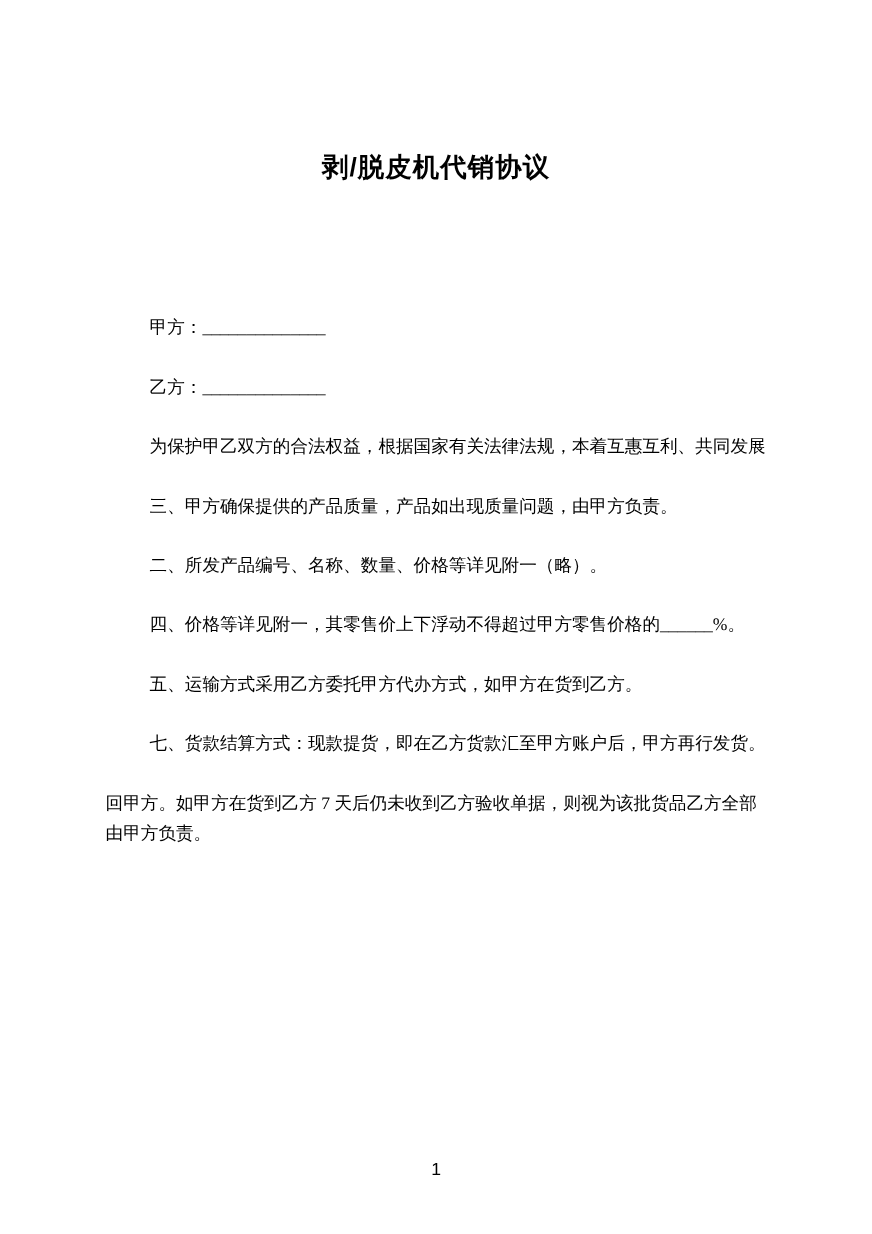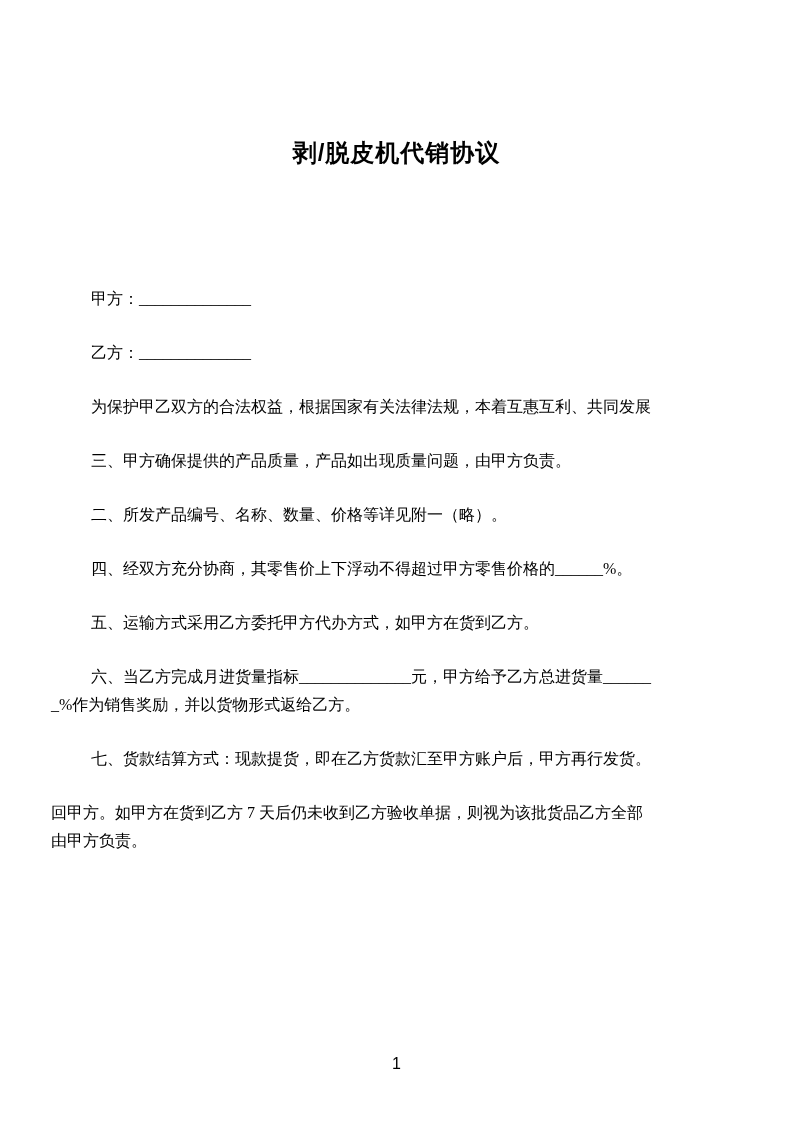--- a/index.html
+++ b/index.html
@@ -8,21 +8,21 @@
     background: #ffffff;
   }
   .page {
     position: relative;
     width: 793px;
     height: 1122px;
     background: #ffffff;
     color: #000000;
     font-family: "Liberation Sans", "DejaVu Sans", sans-serif;
     box-sizing: border-box;
-    padding: 0 51px;
+    padding: 0 96px;
     overflow: hidden;
   }
   .title {
     margin: 139px 0 118px 0;
     font-size: 24px;
     line-height: 28px;
     font-weight: bold;
     text-align: center;
     letter-spacing: 1px;
   }
@@ -70,31 +70,27 @@
 
   <div class="para">
     <div class="ln ind">三、甲方确保提供的产品质量，产品如出现质量问题，由甲方负责。</div>
   </div>
 
   <div class="para">
     <div class="ln ind">二、所发产品编号、名称、数量、价格等详见附一（略）。</div>
   </div>
 
   <div class="para">
-    <div class="ln ind">四、经双方充分协商，其零售价上下浮动不得超过甲方零售价格的______%。</div>
+    <div class="ln ind">四、价格等详见附一，其零售价上下浮动不得超过甲方零售价格的______%。</div>
   </div>
 
   <div class="para">
     <div class="ln ind">五、运输方式采用乙方委托甲方代办方式，如甲方在货到乙方。</div>
   </div>
 
-  <div class="para">
-    <div class="ln ind">六、当乙方完成月进货量指标______________元，甲方给予乙方总进货量______</div>
-    <div class="ln">_%作为销售奖励，并以货物形式返给乙方。</div>
-  </div>
 
   <div class="para">
     <div class="ln ind">七、货款结算方式：现款提货，即在乙方货款汇至甲方账户后，甲方再行发货。</div>
   </div>
 
   <div class="para">
     <div class="ln">回甲方。如甲方在货到乙方 7 天后仍未收到乙方验收单据，则视为该批货品乙方全部</div>
     <div class="ln">由甲方负责。</div>
   </div>
 

